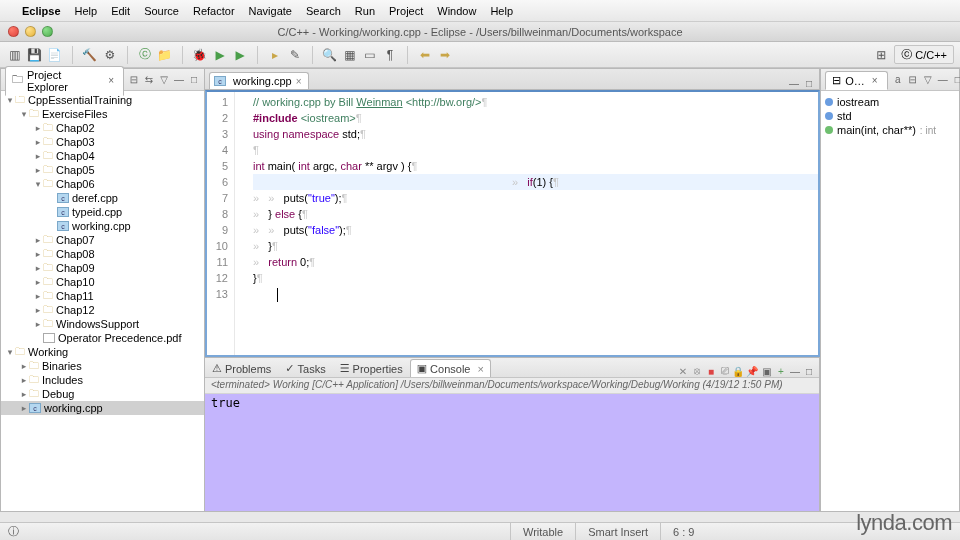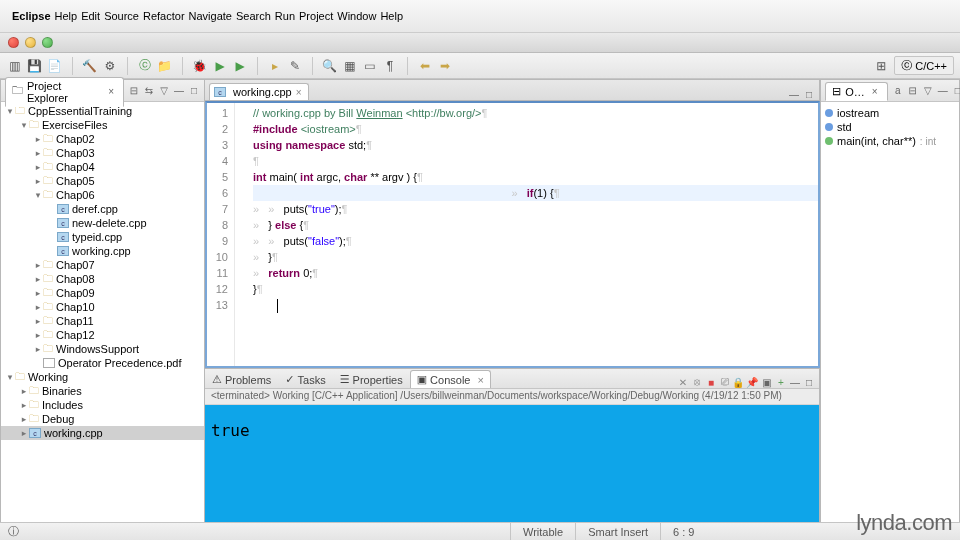--- a/index.html
+++ b/index.html
@@ -1,18 +1,18 @@
 <!DOCTYPE html>
 <html><head>
 <meta charset="utf-8">
 <style>
 * { margin: 0; padding: 0; box-sizing: border-box; font-family: "Lucida Grande", Arial, sans-serif; font-size: 11px; }
 body { background: #e8e8e8; width: 960px; height: 540px; overflow: hidden; position: relative; }
 
-.menubar { height: 33px; background: linear-gradient(#f8f8f8,#e8e8e8); display: flex; align-items: center; padding: 0 8px; gap: 4px; border-bottom: 1px solid #ccc; }
+.menubar { height: 22px; background: linear-gradient(#f8f8f8,#e8e8e8); display: flex; align-items: center; padding: 0 8px; gap: 14px; border-bottom: 1px solid #ccc; }
 .menubar .apple { font-size: 14px; }
 .menubar span { cursor: default; }
 .menubar .appname { font-weight: bold; }
 
 .titlebar { height: 20px; background: linear-gradient(#eaeaea,#d6d6d6); display: flex; align-items: center; border-bottom: 1px solid #bbb; position: relative; }
 .traffic { display: flex; gap: 6px; margin-left: 8px; }
 .dot { width: 11px; height: 11px; border-radius: 50%; border: 0.5px solid rgba(0,0,0,.2); }
 .dot.red { background: radial-gradient(circle at 30% 30%, #ff7b6b, #e0443e); }
 .dot.yellow { background: radial-gradient(circle at 30% 30%, #ffe08a, #e6b43c); }
 .dot.green { background: radial-gradient(circle at 30% 30%, #8ce08c, #4fae4f); }
@@ -50,32 +50,32 @@
 
 .editor { flex: 1; background: #fff; border: 2px solid #7aa7d8; border-top-color: #5a8bc4; display: flex; font-family: Menlo, Consolas, monospace; font-size: 13px; overflow: hidden; }
 .gutter { width: 28px; background: #fff; color: #888; text-align: right; padding: 2px 6px 0 0; border-right: 1px solid #e8e8e8; }
 .gutter div { height: 16px; line-height: 16px; }
 .code { flex: 1; padding: 2px 0 0 6px; white-space: pre; line-height: 16px; }
 .code .line { height: 16px; margin-left: 12px; }
 .code .hl { background: #eaf3ff; text-align: center; }
 .c-comment { color: #3f7f5f; }
 .c-link { color: #3f7f5f; text-decoration: underline; }
 .c-pre { color: #7f0055; font-weight: bold; }
-.c-kw { color: #7f0055; font-weight: bold; }
+.c-kw { color: #7f0055; font-weight: normal; }
 .c-str { color: #2a00ff; }
 .c-ws { color: #c8c8c8; }
 .cursor { display: inline-block; width: 1px; height: 14px; background: #000; vertical-align: middle; }
 
 .bottom { height: 155px; border: 1px solid #b8b8b8; border-left: none; display: flex; flex-direction: column; }
 .btabs { height: 20px; background: linear-gradient(#f0f0f0,#e2e2e2); display: flex; align-items: flex-end; border-bottom: 1px solid #c5c5c5; }
 .btab { padding: 2px 6px; border: 1px solid transparent; border-bottom: none; font-size: 11px; display:flex; gap:3px; align-items:center; color:#444; }
 .btab.active { background: #fff; border-color: #b8b8b8; border-radius: 3px 3px 0 0; }
 .btabs .icons { margin-left: auto; display: flex; gap: 2px; padding-right: 4px; align-items: center; }
-.bhead { height: 16px; background: #ececec; color: #666; font-size: 10px; padding: 1px 6px; border-bottom: 1px solid #d5d5d5; }
-.bconsole { flex: 1; background: #0ea5e9; font-family: Menlo, monospace; font-size: 16px; padding: 16px 6px; }
+.bhead { height: 16px; background: #ececec; color: #666; font-size: 10px; padding: 1px 6px; border-bottom: 1px solid #d5d5d5; font-style: italic; }
+.bconsole { flex: 1; background: #c4b5fd; font-family: Menlo, monospace; font-size: 12px; padding: 2px 6px; }
 
 .right { width: 140px; }
 .outline { flex: 1; background: #fff; padding: 4px; }
 .out-row { display: flex; align-items: center; height: 14px; gap: 4px; font-size: 11px; }
 .out-dot { width: 8px; height: 8px; border-radius: 50%; }
 .out-dot.blue { background: #6a9de0; }
 .out-dot.green { background: #6fbf6f; }
 .out-type { color: #999; font-size: 10px; }
 
 .status { position: absolute; bottom: 0; left: 0; right: 0; height: 18px; background: linear-gradient(#f2f2f2,#e4e4e4); border-top: 1px solid #c5c5c5; display: flex; align-items: center; font-size: 10px; color: #555; }
@@ -101,20 +101,21 @@
   <span>Window</span>
   <span>Help</span>
 </div>
 
 <div class="titlebar">
   <div class="traffic">
     <div class="dot red"></div>
     <div class="dot yellow"></div>
     <div class="dot green"></div>
   </div>
+  <div class="title">C/C++ - Working/working.cpp - Eclipse - /Users/billweinman/Documents/workspace</div>
 </div>
 
 <div class="toolbar">
   <div class="tb-group">
     <div class="tb-btn">▥</div>
     <div class="tb-btn">💾</div>
     <div class="tb-btn">📄</div>
   </div>
   <div class="tb-sep"></div>
   <div class="tb-group">
@@ -207,25 +208,20 @@
         </div>
         <div class="tree-row" style="padding-left: 32px;">
           <span class="tw">▾</span>
           <span class="folder">🗀</span>
           <span>Chap06</span>
         </div>
         <div class="tree-row" style="padding-left: 46px;">
           <span class="tw"></span>
           <span class="file-c">c</span>
           <span>deref.cpp</span>
-        </div>
-        <div class="tree-row" style="padding-left: 46px;">
-          <span class="tw"></span>
-          <span class="file-c">c</span>
-          <span>new-delete.cpp</span>
         </div>
         <div class="tree-row" style="padding-left: 46px;">
           <span class="tw"></span>
           <span class="file-c">c</span>
           <span>typeid.cpp</span>
         </div>
         <div class="tree-row" style="padding-left: 46px;">
           <span class="tw"></span>
           <span class="file-c">c</span>
           <span>working.cpp</span>

